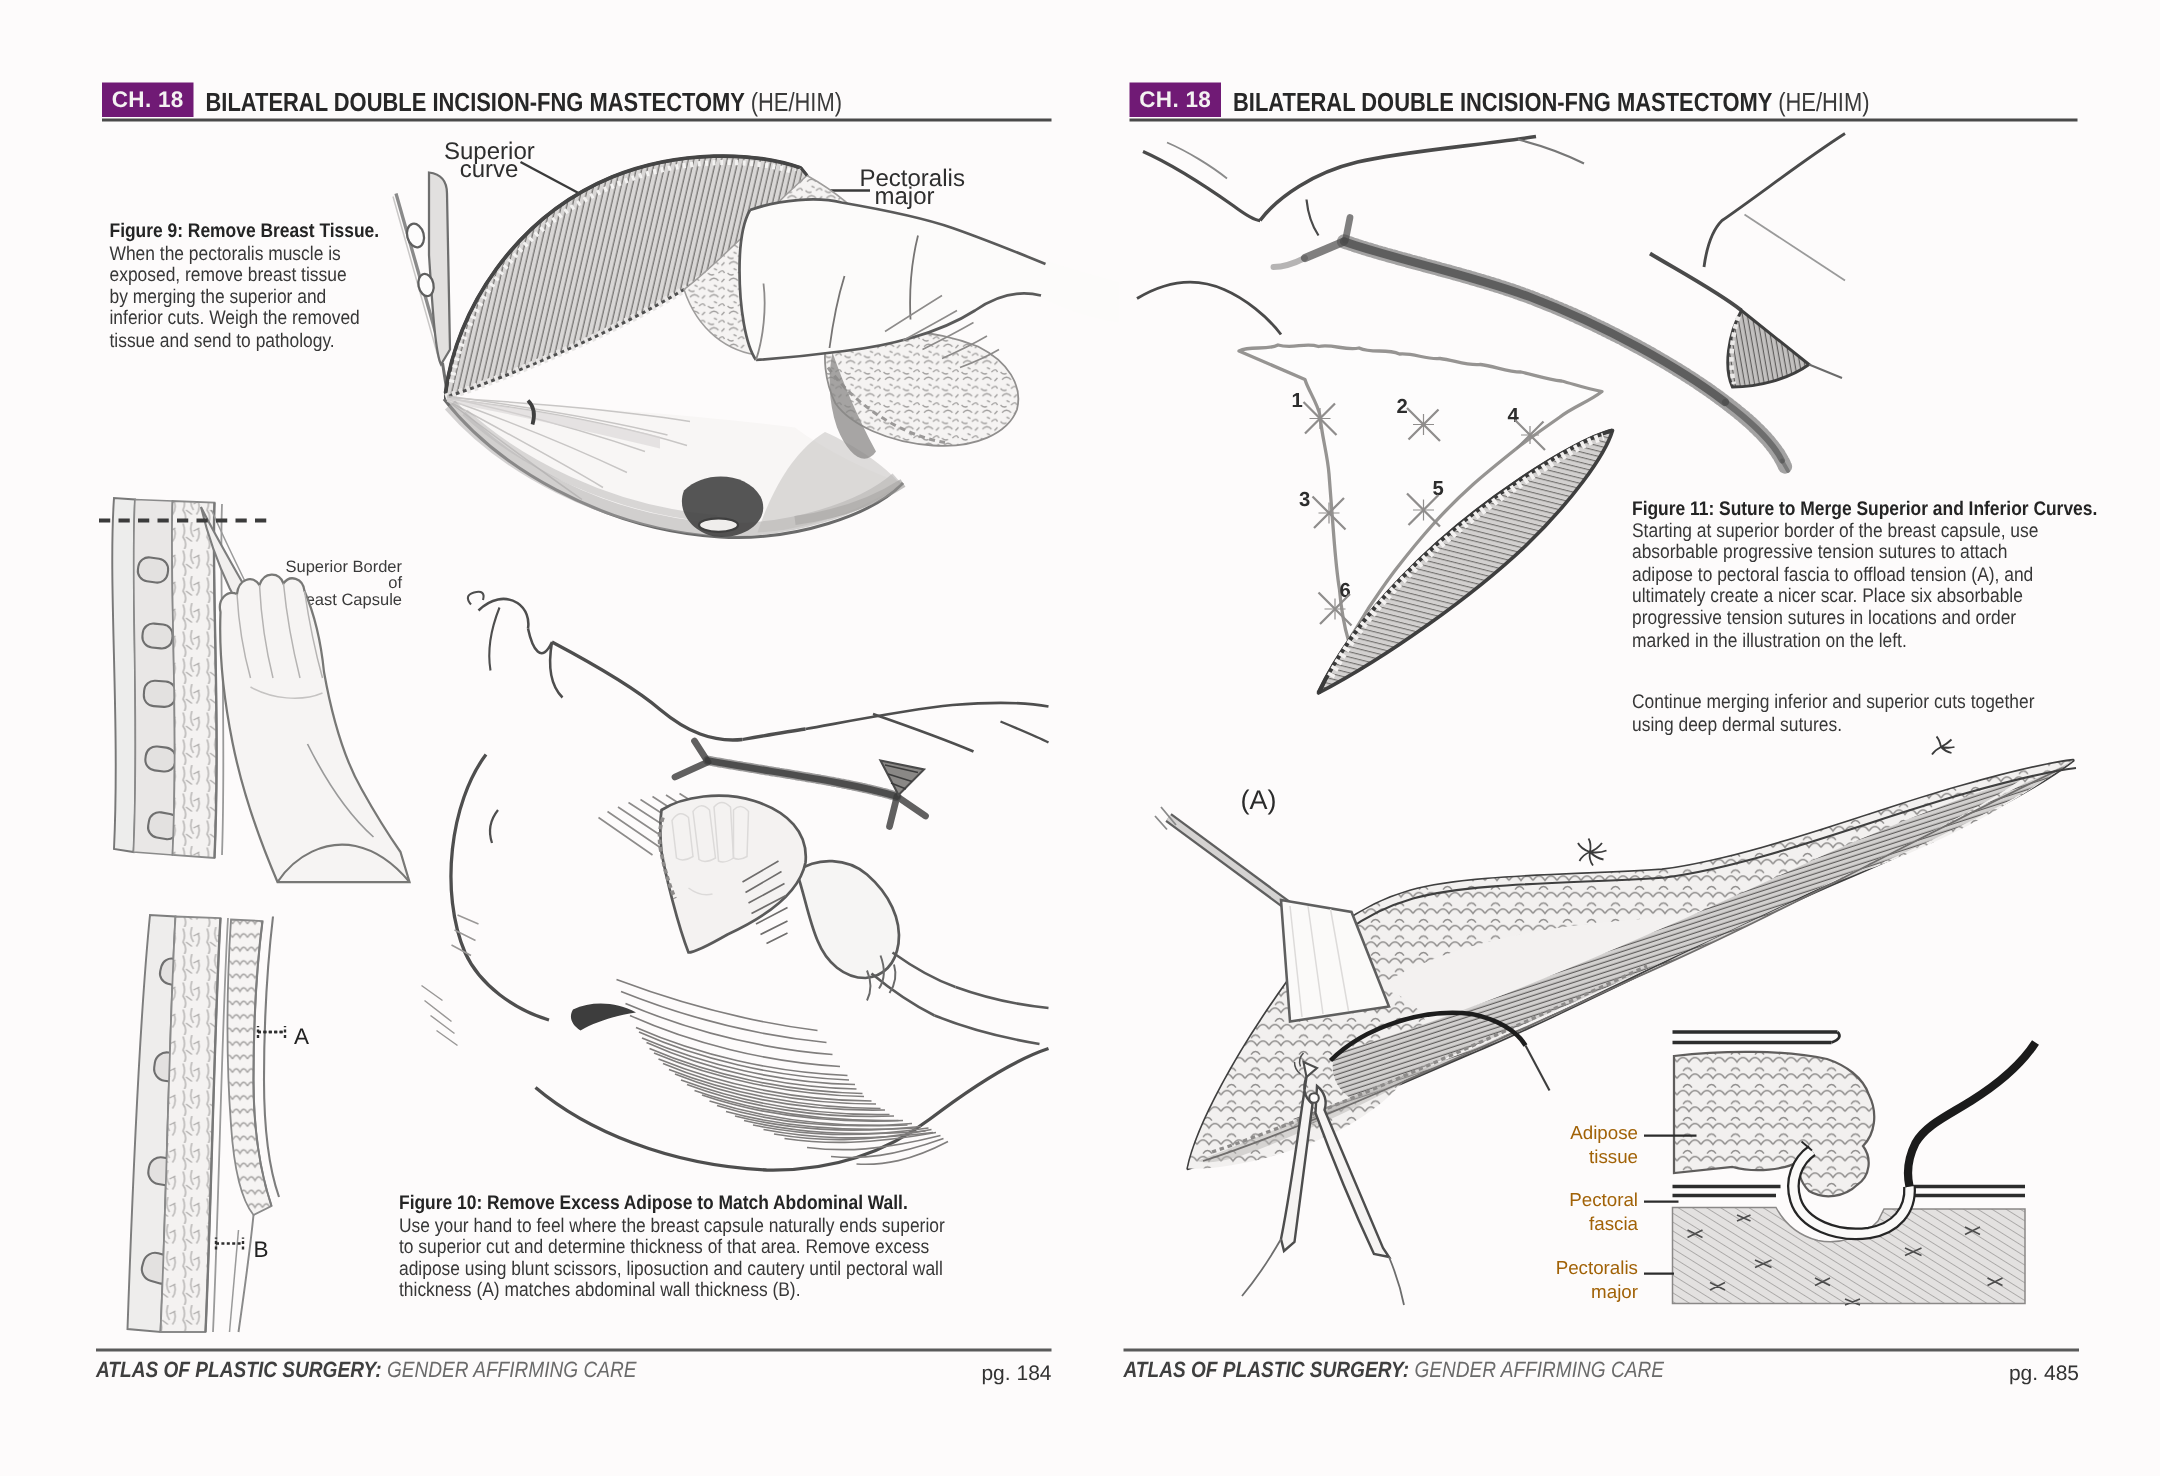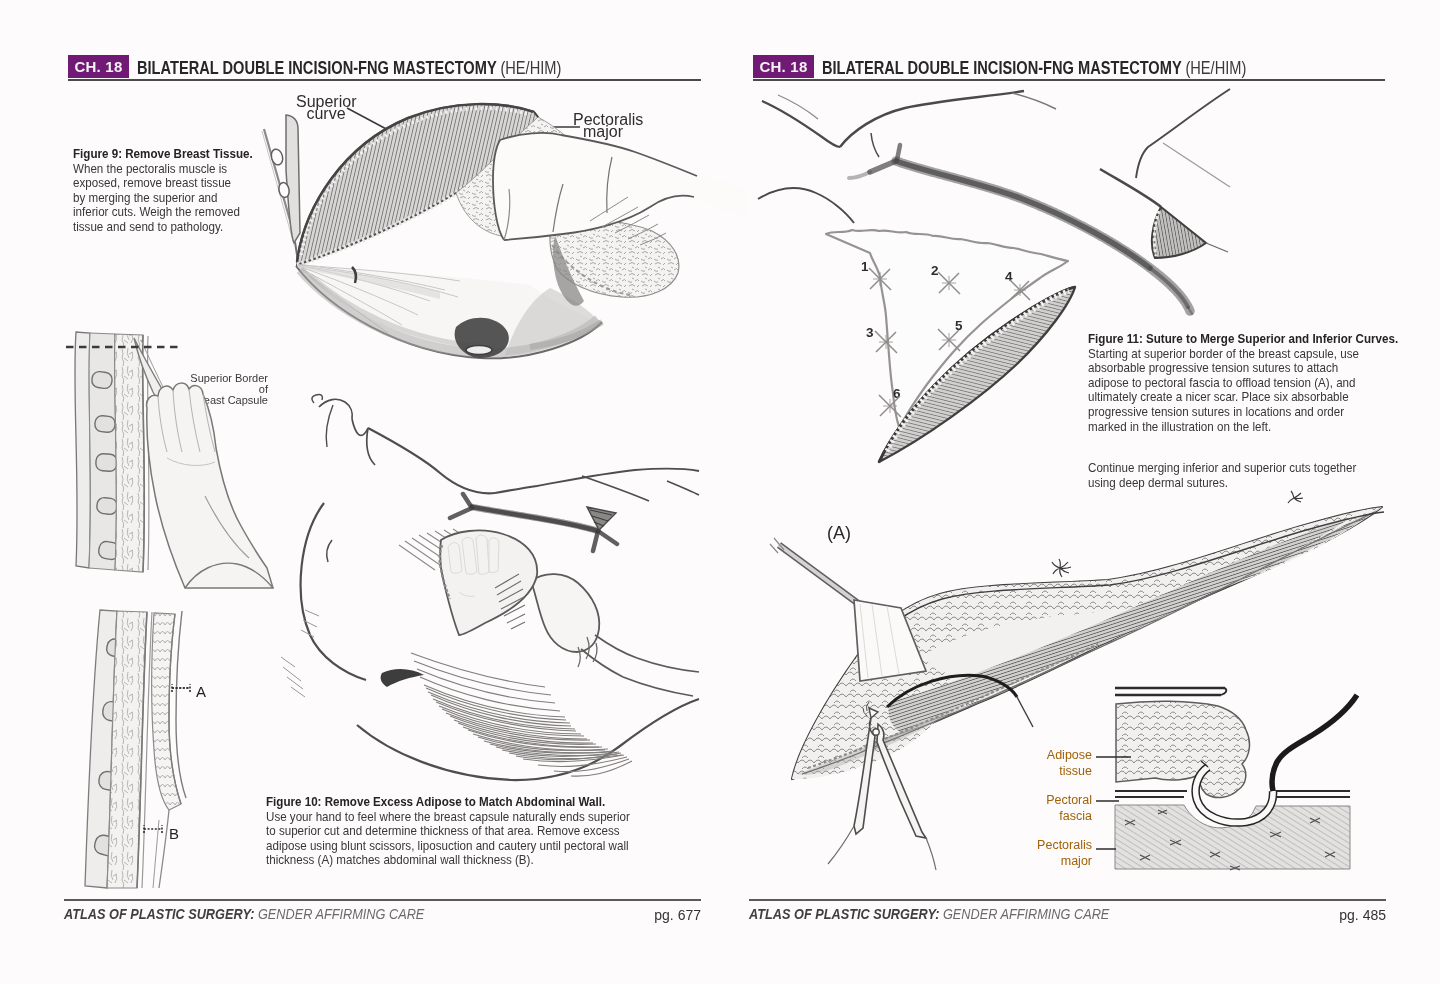--- a/index.html
+++ b/index.html
@@ -43,21 +43,21 @@
 <div class="abs cap" style="left:266px;top:795px;width:385px;">
 <b>Figure 10: Remove Excess Adipose to Match Abdominal Wall.</b><br>
 Use your hand to feel where the breast capsule naturally ends superior<br>
 to superior cut and determine thickness of that area. Remove excess<br>
 adipose using blunt scissors, liposuction and cautery until pectoral wall<br>
 thickness (A) matches abdominal wall thickness (B).
 </div>
 
 <div class="abs" style="left:64px;top:899px;width:637px;height:1.6px;background:#5a5a5a;"></div>
 <div class="abs foot" style="left:64px;top:906px;"><span class="l">ATLAS OF PLASTIC SURGERY:</span> <span class="g">GENDER AFFIRMING CARE</span></div>
-<div class="abs pg" style="left:601px;top:907px;width:100px;text-align:right;">pg. 677</div>
+<div class="abs pg" style="left:601px;top:907px;width:100px;text-align:right;">pg. 184</div>
 
 <div class="abs lbl" style="left:296px;top:96px;width:60px;">Superior<br>curve</div>
 <div class="abs lbl" style="left:573px;top:114px;width:60px;">Pectoralis<br>major</div>
 <div class="abs lbl2" style="left:186px;top:341px;width:82px;">Superior Border of<br>Breast Capsule</div>
 <div class="abs" style="left:196px;top:683px;font-size:15px;color:#222;">A</div>
 <div class="abs" style="left:169px;top:825px;font-size:15px;color:#222;">B</div>
 
 <div class="abs chbox" style="left:753px;top:55px;">CH. 18</div>
 <div class="abs title" style="left:822px;top:57.5px;">BILATERAL DOUBLE INCISION-FNG MASTECTOMY <span class="lt">(HE/HIM)</span></div>
 <div class="abs hrule" style="left:753px;top:79px;width:632px;"></div>

